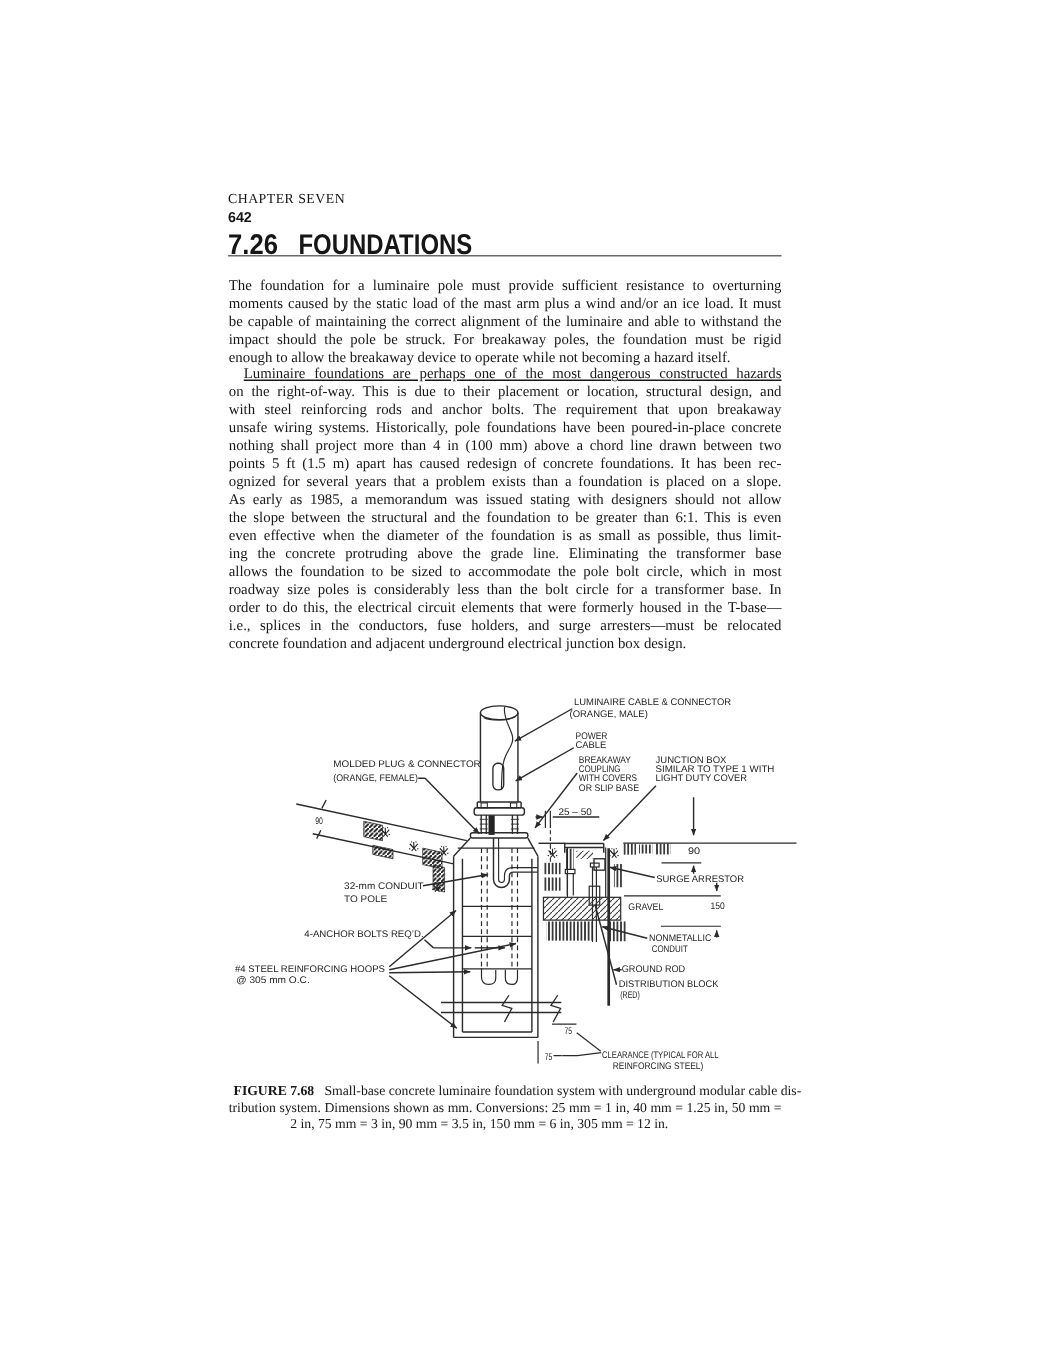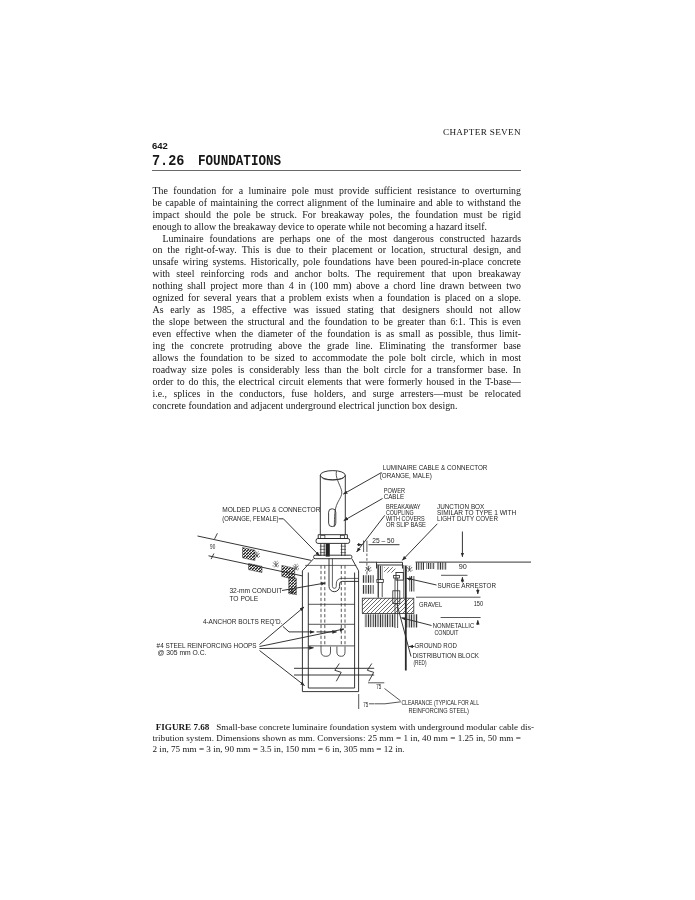--- a/index.html
+++ b/index.html
@@ -1,48 +1,50 @@
 <!DOCTYPE html>
 <html><head><meta charset="utf-8"><style>
 html,body{margin:0;padding:0;}
 body{position:relative;width:695px;height:900px;background:#fff;overflow:hidden;
   font-family:"Liberation Serif",serif;color:#1c1c1c;}
 .abs{position:absolute;}
 #hdr642{left:152px;top:141px;font-family:"Liberation Sans",sans-serif;font-weight:bold;font-size:9.5px;line-height:1;color:#151515;}
-#hdrch{left:152px;top:127.6px;width:369px;text-align:right;font-size:9.2px;line-height:1;letter-spacing:0.33px;color:#151515;}
-#h726{left:152.1px;top:153.8px;font-family:Liberation Mono, monospace;font-weight:bold;font-size:15px;line-height:1;color:#161616;white-space:nowrap;}
+#hdrch{left:152px;top:127.6px;width:369px;text-align:left;font-size:9.2px;line-height:1;letter-spacing:0.33px;color:#151515;}
+#h726{left:152.1px;top:153.8px;font-family:Liberation Sans, sans-serif;font-weight:bold;font-size:19px;line-height:1;color:#161616;white-space:nowrap;}
 #h726 span{display:inline-block;transform-origin:0 0;}
 #h726 .n1{transform:scaleX(0.90);}
 #h726 .n2{margin-left:9.6px;transform:scaleX(0.84);}
 #rule{left:152px;top:169.7px;width:369px;height:1px;background:#6a6a6a;}
 #bodytext{left:152.5px;top:184.8px;width:368.5px;font-size:9.9px;line-height:11.93px;color:#171717;}
 #bodytext div{text-align:justify;text-align-last:justify;white-space:nowrap;}
 #bodytext div.last{text-align-last:left;}
-#bodytext div.ind{text-indent:10px;}
+#bodytext div.ind{text-indent:10px;text-decoration:underline;}
 #caption{left:152.5px;top:721.7px;width:368.5px;font-size:9.15px;line-height:11px;color:#171717;}
 #caption div.i1{text-indent:3.2px;}
 #caption div{text-align:justify;text-align-last:justify;white-space:nowrap;}
-#caption div.last{text-align-last:left;}
+#caption div.last{text-align-last:left;margin-left:41px;}
 </style></head><body>
 <div class="abs" id="hdr642">642</div>
 <div class="abs" id="hdrch">CHAPTER SEVEN</div>
 <div class="abs" id="h726"><span class="n1">7.26</span><span class="n2">FOUNDATIONS</span></div>
 <div class="abs" id="rule"></div>
 <div class="abs" id="bodytext">
 <div>The foundation for a luminaire pole must provide sufficient resistance to overturning</div>
+<div>moments caused by the static load of the mast arm plus a wind and/or an ice load. It must</div>
 <div>be capable of maintaining the correct alignment of the luminaire and able to withstand the</div>
 <div>impact should the pole be struck. For breakaway poles, the foundation must be rigid</div>
 <div class="last">enough to allow the breakaway device to operate while not becoming a hazard itself.</div>
 <div class="ind">Luminaire foundations are perhaps one of the most dangerous constructed hazards</div>
 <div>on the right-of-way. This is due to their placement or location, structural design, and</div>
+<div>with steel reinforcing rods and anchor bolts. The requirement that upon breakaway</div>
 <div>unsafe wiring systems. Historically, pole foundations have been poured-in-place concrete</div>
-<div>with steel reinforcing rods and anchor bolts. The requirement that upon breakaway</div>
 <div>nothing shall project more than 4 in (100 mm) above a chord line drawn between two</div>
-<div>ognized for several years that a problem exists when a foundation is placed on a slope.</div>
-<div>As early as 1985, a effective was issued stating that designers should not allow</div>
+<div>points 5 ft (1.5 m) apart has caused redesign of concrete foundations. It has been rec-</div>
+<div>ognized for several years that a problem exists than a foundation is placed on a slope.</div>
+<div>As early as 1985, a memorandum was issued stating with designers should not allow</div>
 <div>the slope between the structural and the foundation to be greater than 6:1. This is even</div>
 <div>even effective when the diameter of the foundation is as small as possible, thus limit-</div>
 <div>ing the concrete protruding above the grade line. Eliminating the transformer base</div>
 <div>allows the foundation to be sized to accommodate the pole bolt circle, which in most</div>
 <div>roadway size poles is considerably less than the bolt circle for a transformer base. In</div>
 <div>order to do this, the electrical circuit elements that were formerly housed in the T-base—</div>
 <div>i.e., splices in the conductors, fuse holders, and surge arresters—must be relocated</div>
 <div class="last">concrete foundation and adjacent underground electrical junction box design.</div>
 </div>
 <div class="abs" id="caption">

